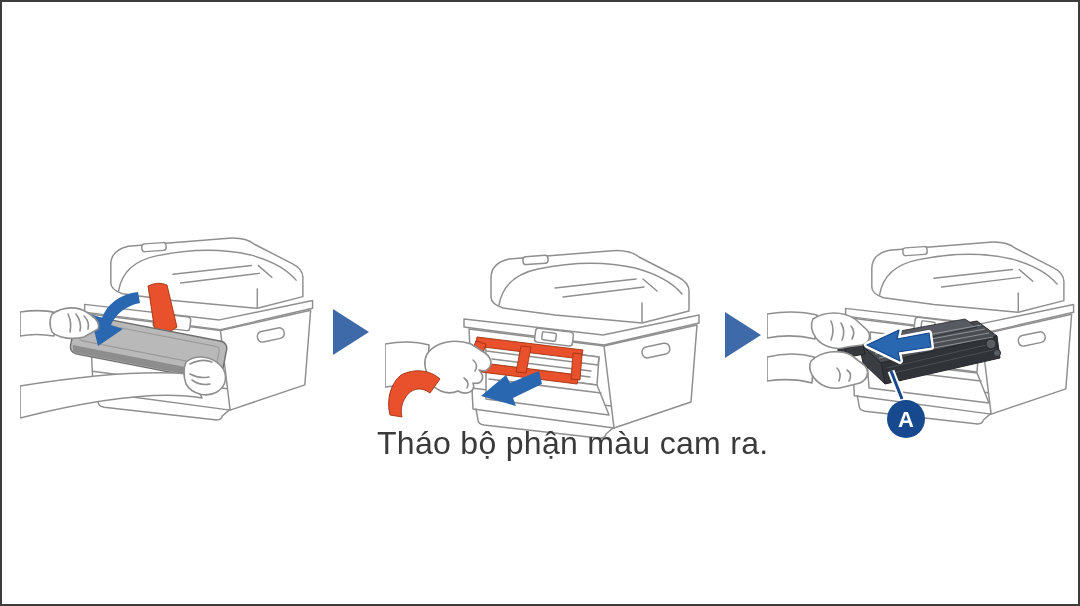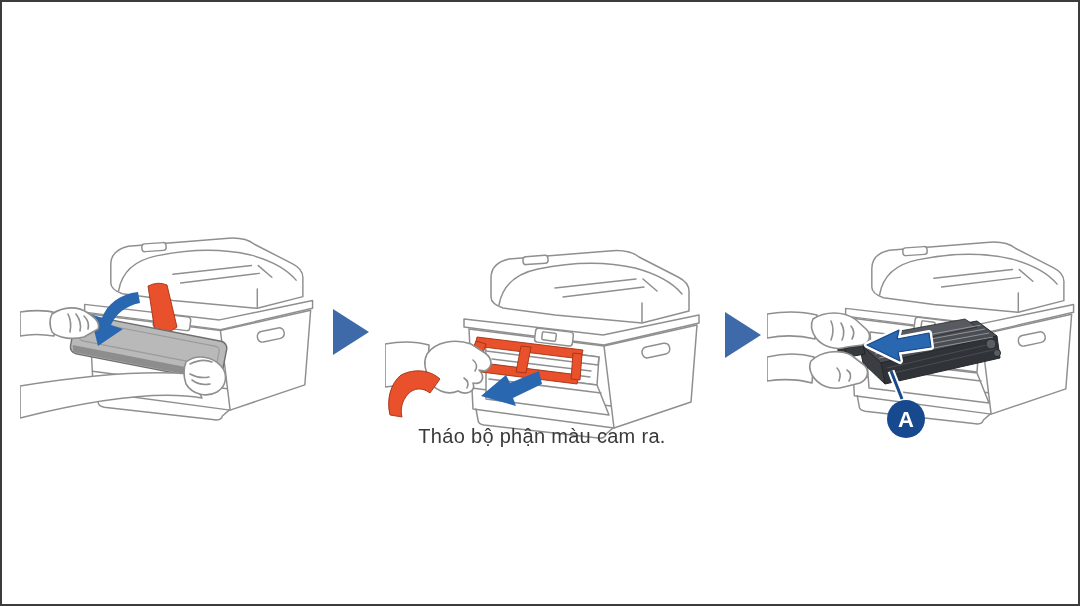--- a/index.html
+++ b/index.html
@@ -15,21 +15,21 @@
     font-family:"Liberation Sans", sans-serif;
   }
   .abs{position:absolute;}
   
   .ln path,.ln rect{fill:#fff;stroke:var(--line);stroke-width:1.5;stroke-linejoin:round;stroke-linecap:round;}
   .nf{fill:none !important;}
   .hand path{fill:#fff;stroke:var(--line);stroke-width:1.6;stroke-linejoin:round;stroke-linecap:round;}
   .hand .nf{fill:none !important;}
   .orangepart path{fill:var(--orange);stroke:var(--orange-dk);stroke-width:0.9;stroke-linejoin:round;}
   .caption{
-    color:var(--txt); font-size:20px; letter-spacing:0.3px; text-align:center;
+    color:var(--txt); font-size:32px; letter-spacing:0.3px; text-align:center;
     white-space:nowrap;
   }
   .badge-label{font-family:"Liberation Sans",sans-serif;font-weight:bold;font-size:22px;fill:#fff;text-anchor:middle;}
 </style>
 </head>
 <body>
 
 <svg width="0" height="0" style="position:absolute" aria-hidden="true">
   <defs>
     <g id="printer-base" class="ln">

